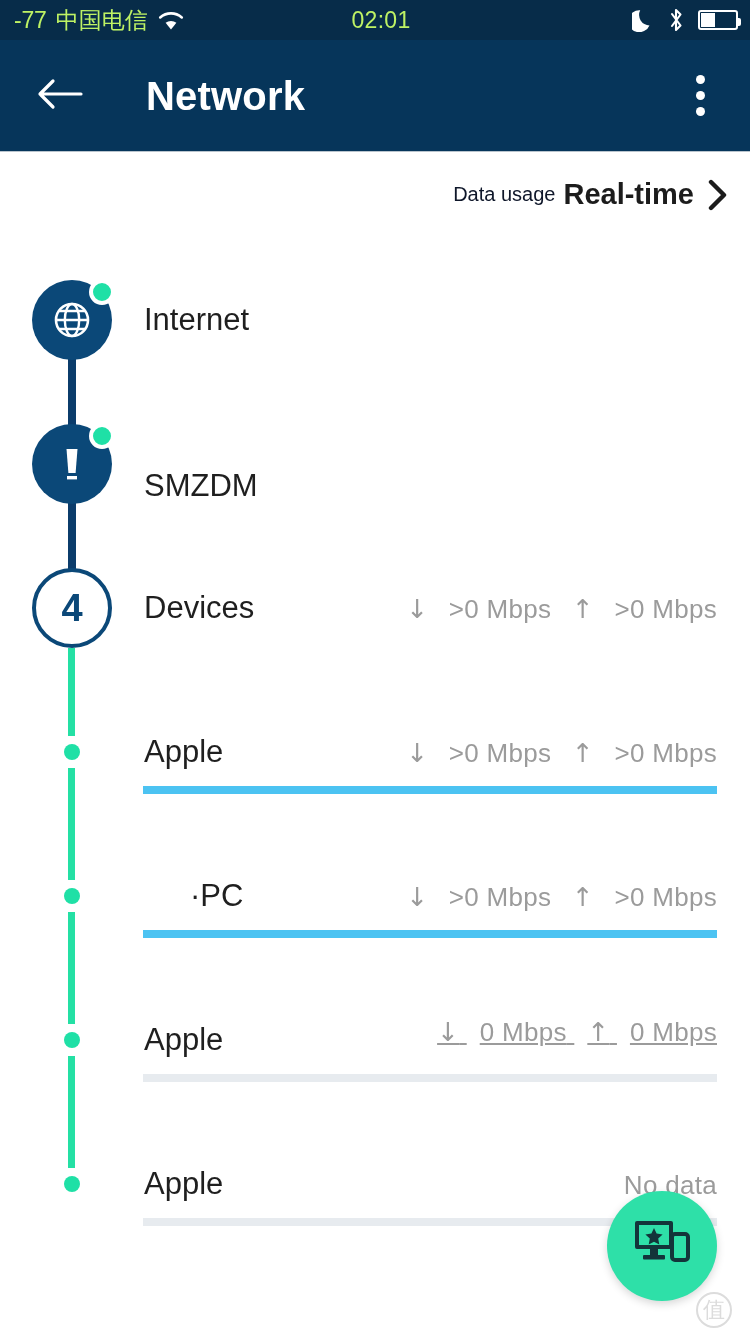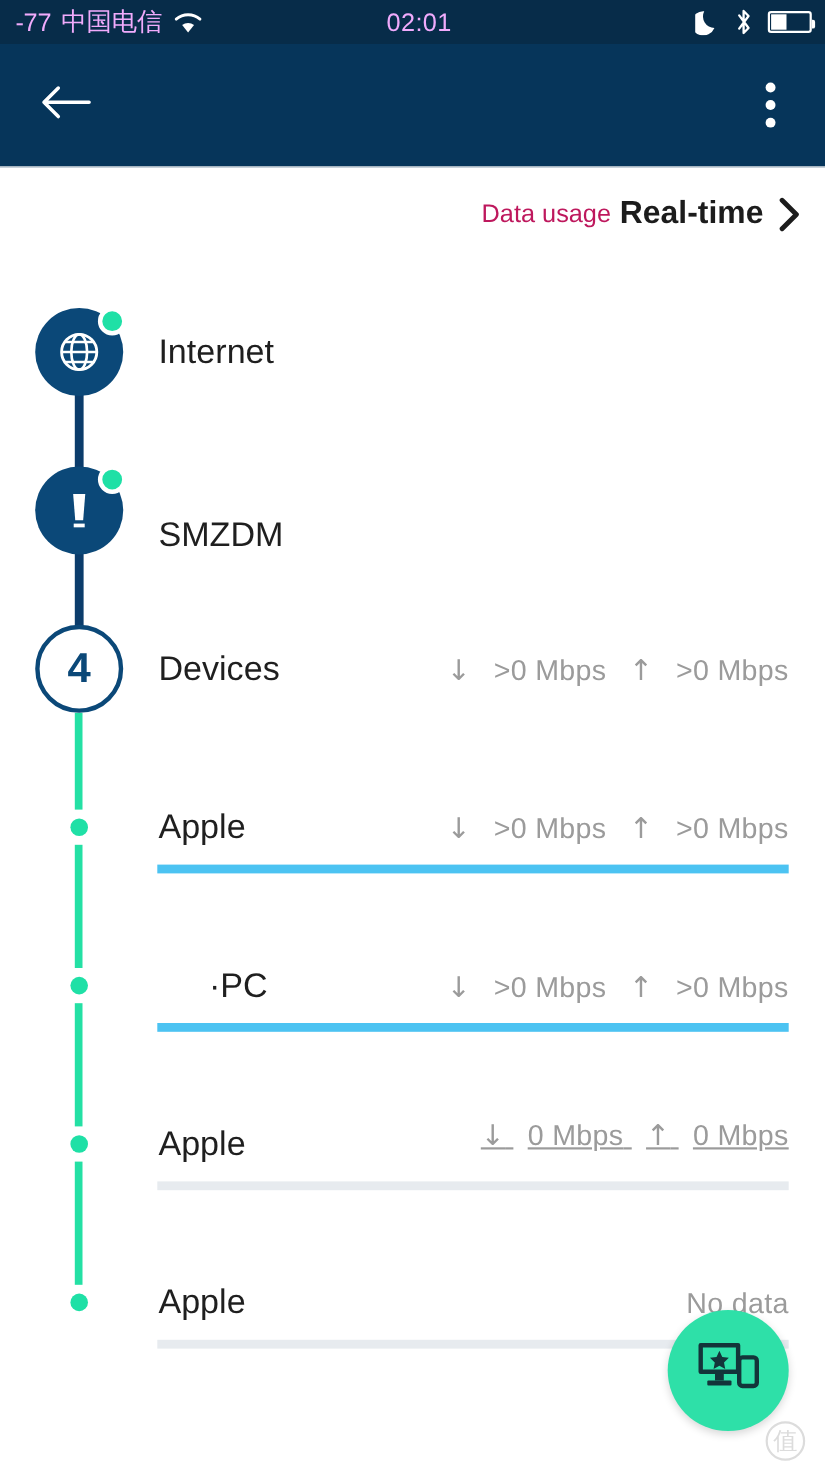--- a/index.html
+++ b/index.html
@@ -18,21 +18,21 @@
     height: 1334px;
     background: #ffffff;
   }
 
   
   .status-bar {
     position: absolute;
     top: 0; left: 0;
     width: 750px; height: 40px;
     background: #072c49;
-    color: #f0abfc;
+    color: #bef264;
     display: flex;
     align-items: center;
     text-decoration: underline;
   }
   .status-left {
     position: absolute;
     left: 14px;
     display: flex;
     align-items: center;
     gap: 9px;
@@ -135,22 +135,22 @@
   
   .usage-header {
     position: absolute;
     top: 178px; right: 22px;
     display: flex;
     align-items: center;
     gap: 14px;
     cursor: pointer;
   }
   .usage-label {
-    font-size: 23px;
-    color: #be185d;
+    font-size: 20px;
+    color: #0f172a;
   }
   .usage-value {
     font-size: 29px;
     color: #1c1c1c;
     font-weight: bold;
     margin-left: -6px;
   }
   .usage-chevron {
     display: block;
     margin-left: -2px;
@@ -311,20 +311,21 @@
   </div>
 
   <div class="app-bar">
     <div class="back-btn">
       <span>
         <svg width="46" height="34" viewBox="0 0 46 34">
           <path d="M44 17 L3 17 M16 4 L3 17 L16 30" stroke="#ffffff" stroke-width="3.2" fill="none" stroke-linecap="round" stroke-linejoin="round"></path>
         </svg>
       </span>
     </div>
+    <div class="app-title">Network</div>
     <div class="overflow-btn">
       <span></span>
       <span></span>
       <span></span>
     </div>
   </div>
 
   <div class="usage-header">
     <span class="usage-label">Data usage</span>
     <span class="usage-value">Real-time</span>

